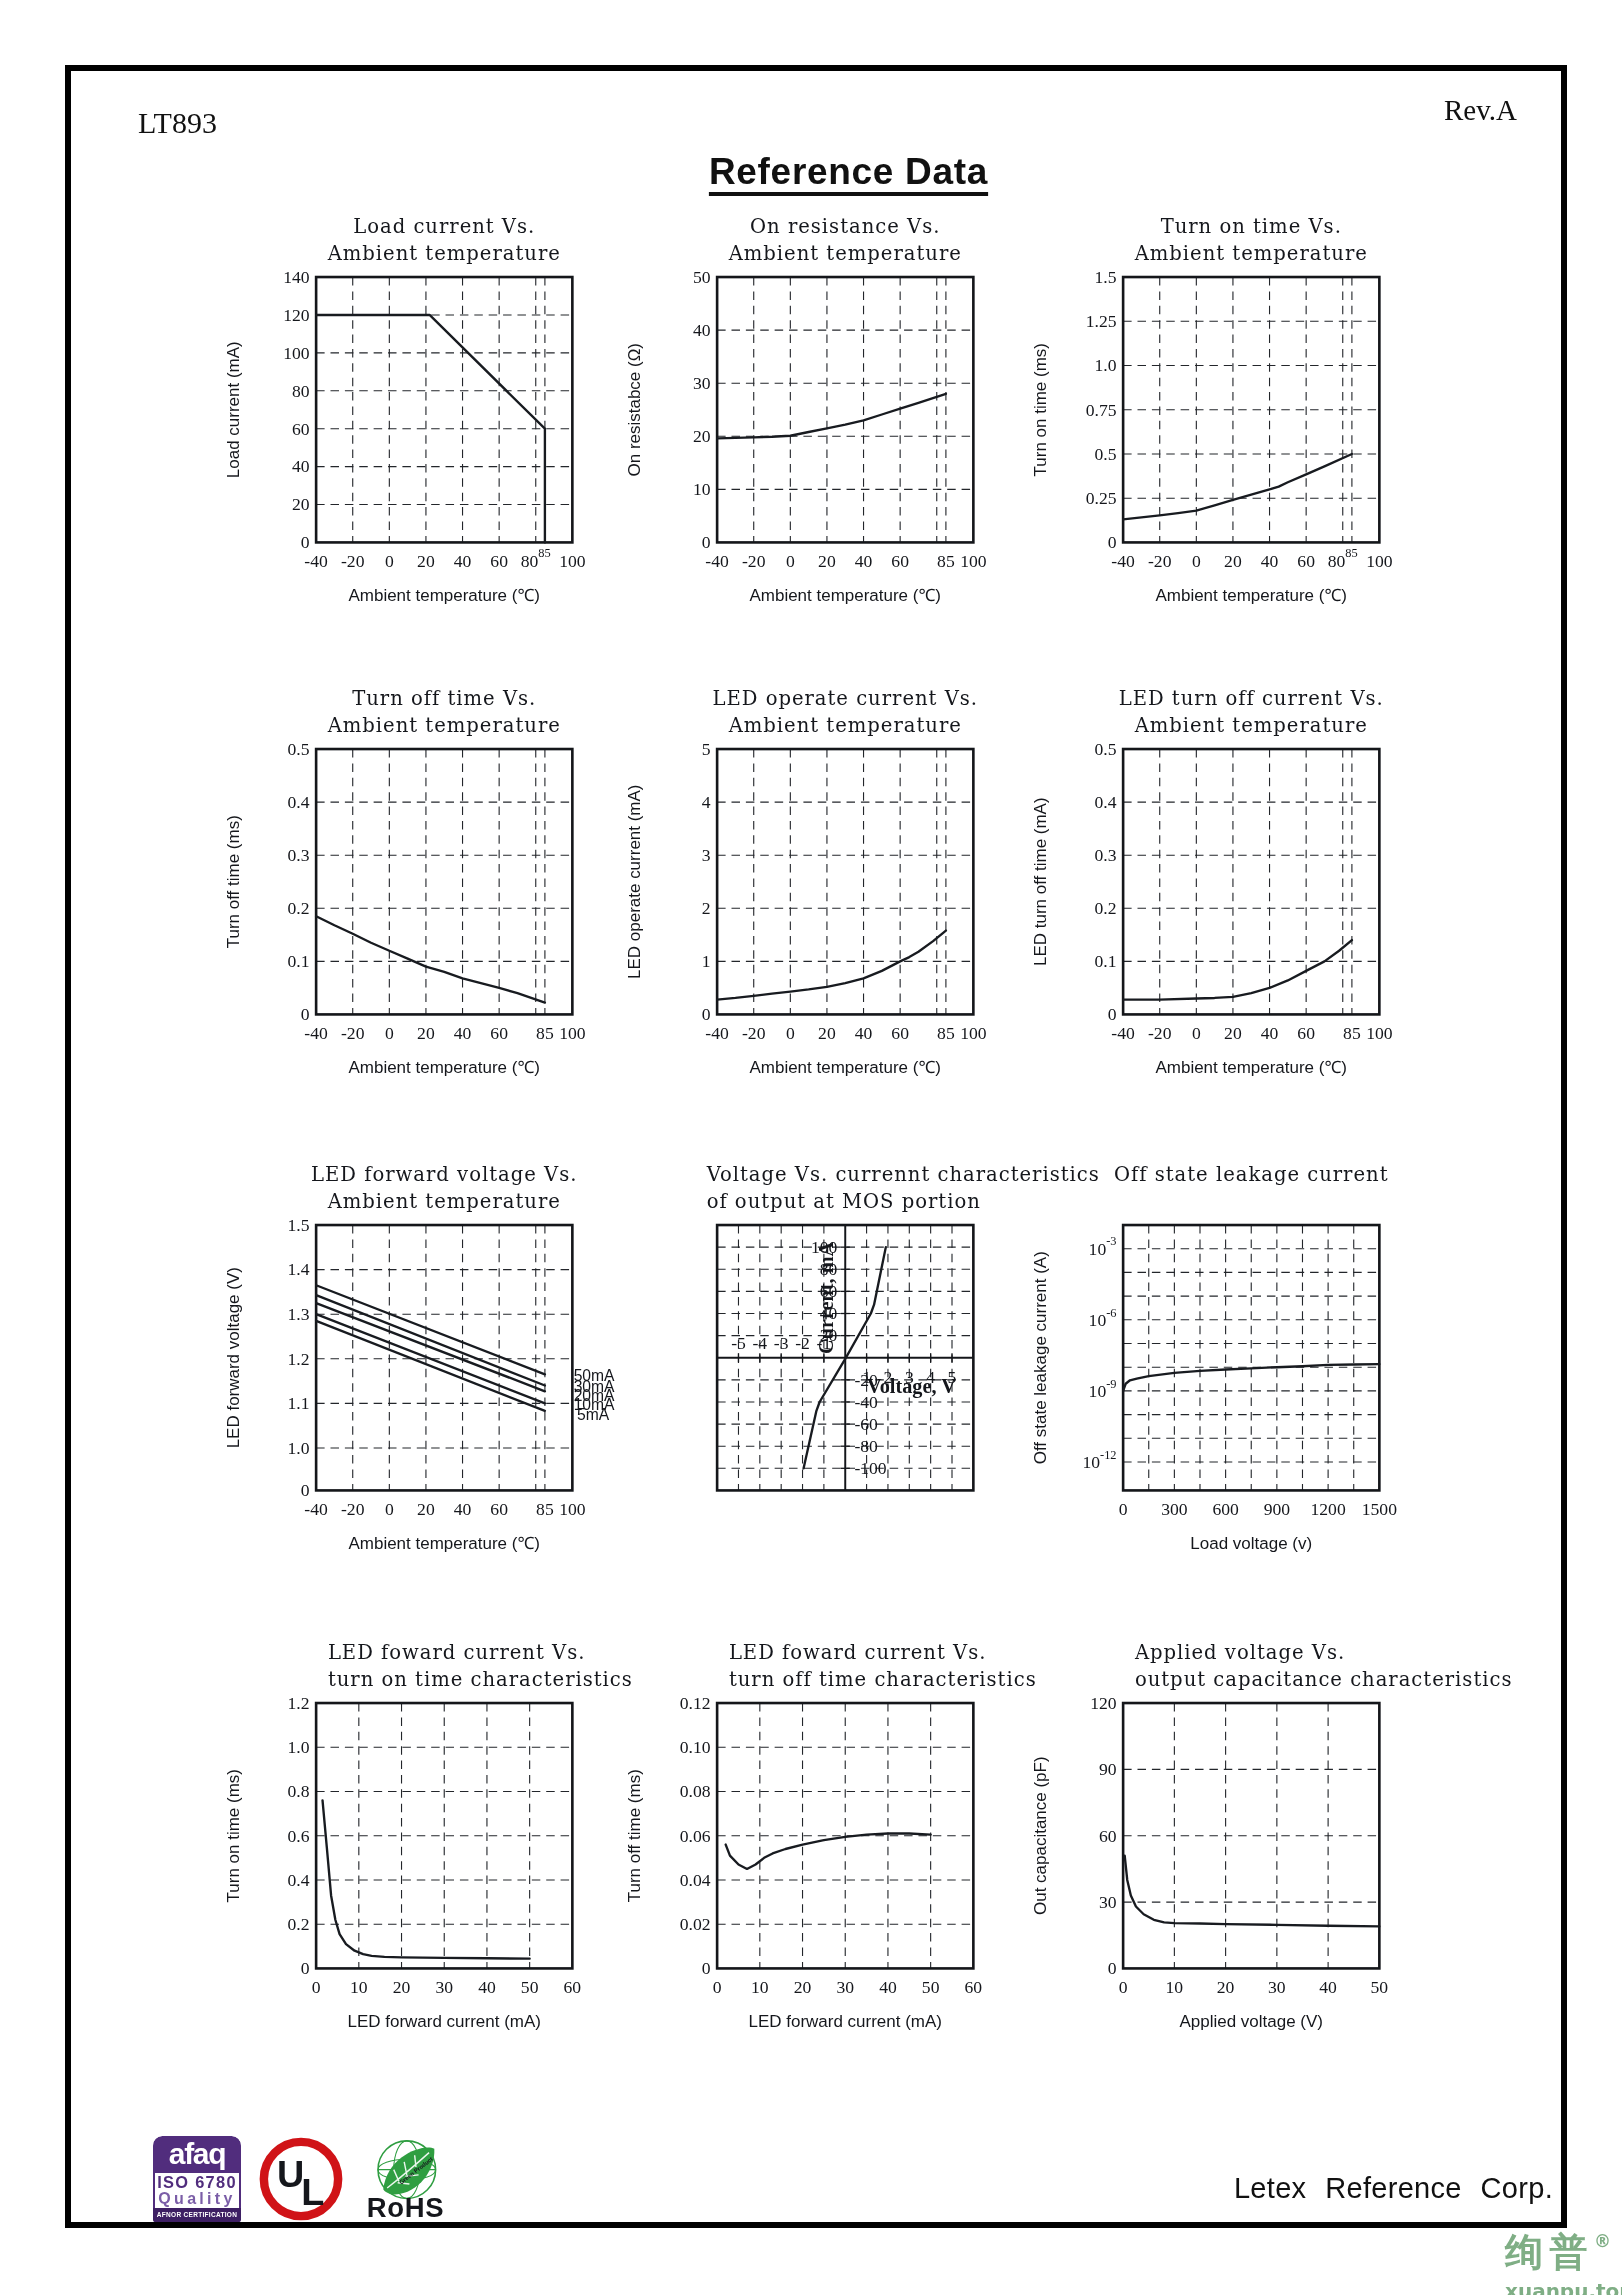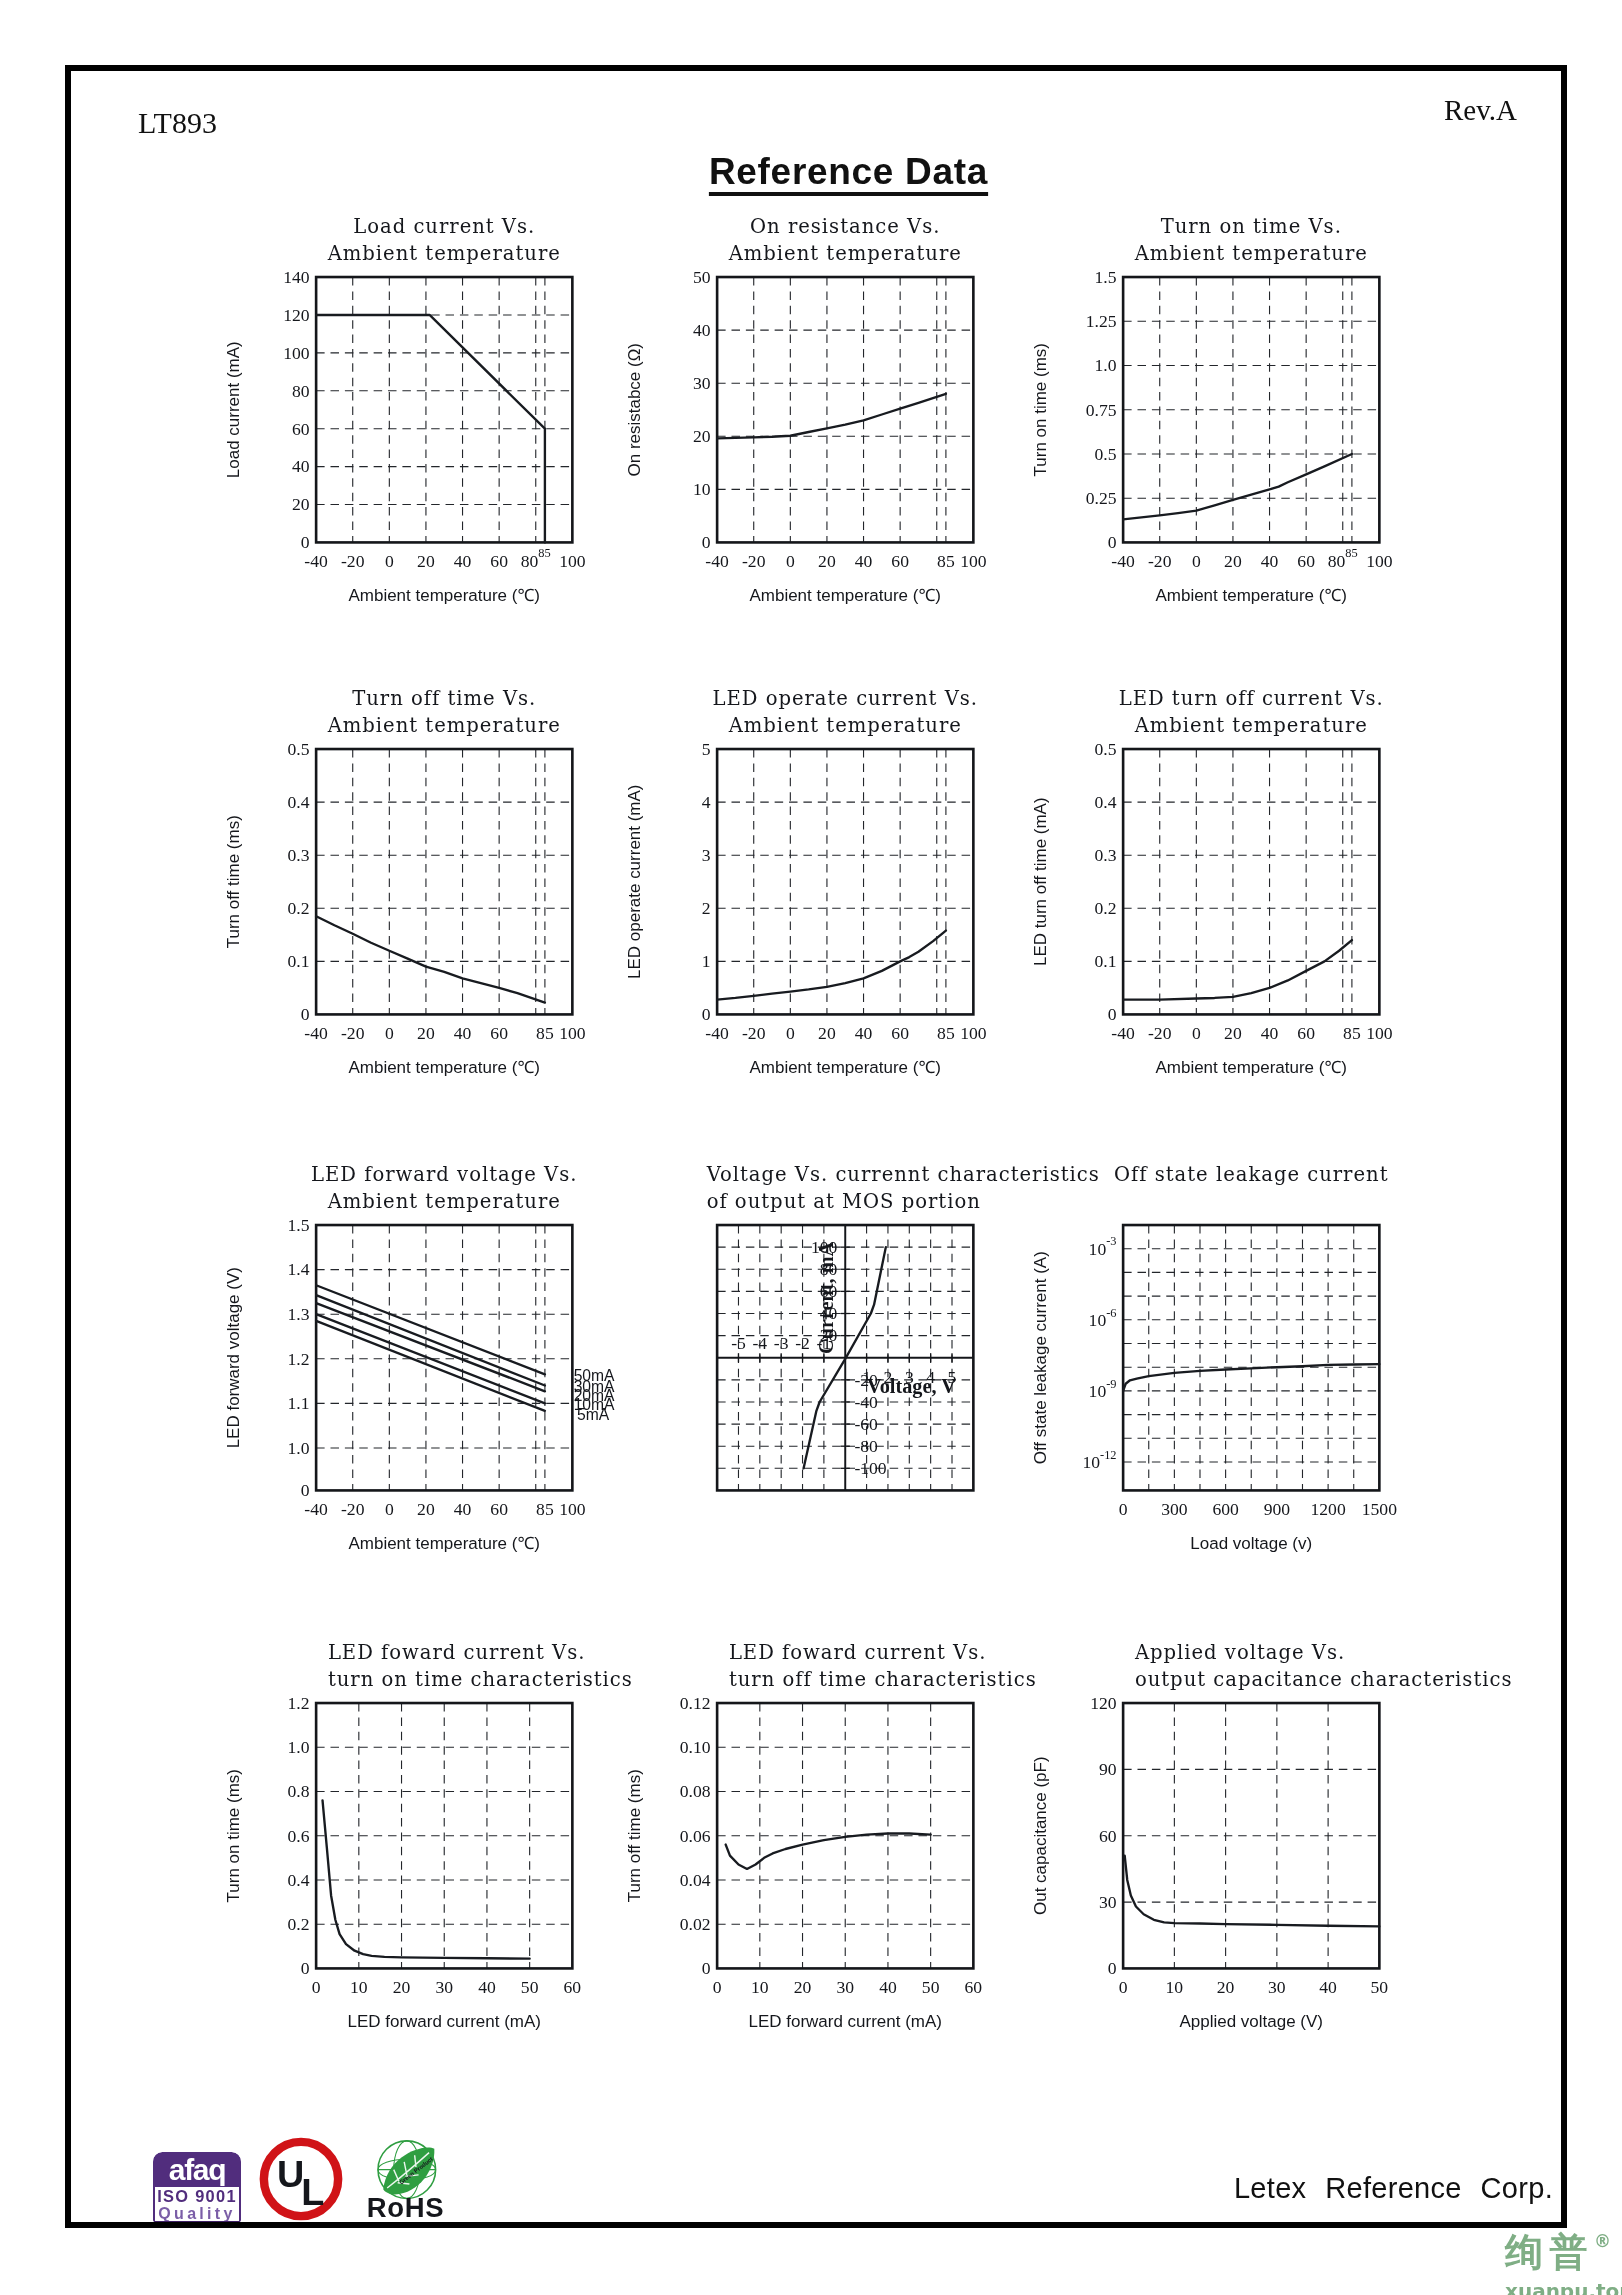--- a/index.html
+++ b/index.html
@@ -20,21 +20,21 @@
   .curve{fill:none;stroke:#181b20;stroke-width:3.6;stroke-linejoin:round;stroke-linecap:round;}
   text{fill:#15171c;}
   .tickl{font:27px "Liberation Serif",serif;}
   .supx{font-size:19px;}
   .albl{font:26px "Liberation Sans",sans-serif;}
   .ttl{font:30px "DejaVu Serif",serif;letter-spacing:1.5px;}
   .ann{font:24px "Liberation Sans",sans-serif;}
   .blbl{font:bold 31px "Liberation Serif",serif;}
   
   .logos{position:absolute;left:153px;top:2133px;display:flex;gap:17px;align-items:flex-end;}
-  .afaq{width:88px;height:70px;display:flex;flex-direction:column;border-radius:9.2px 9.2px 2.6px 2.6px;overflow:hidden;background:#fff;}
+  .afaq{width:88px;height:86px;display:flex;flex-direction:column;border-radius:9.2px 9.2px 2.6px 2.6px;overflow:hidden;background:#fff;}
   .afaq-name{background:#512d7d;color:#fff;font-weight:bold;font-size:30px;line-height:35px;height:37px;text-align:center;letter-spacing:-1.3px;border-radius:9.2px 9.2px 0 0;}
   .afaq-iso{color:#512d7d;background:#fff;font-weight:bold;font-size:16.4px;height:19.6px;line-height:19.6px;text-align:center;letter-spacing:1.3px;border:2px solid #512d7d;border-top:0;border-bottom:0;}
   .afaq-q{color:#7b5ea7;background:#fff;font-weight:bold;font-size:16px;height:15.7px;line-height:14.4px;text-align:center;letter-spacing:3.3px;border:2px solid #512d7d;border-top:0;border-bottom:0;}
   .afaq-afnor{background:#3d1f63;color:#fff;font-weight:bold;font-size:6.5px;height:14.4px;line-height:14.4px;text-align:center;letter-spacing:0.3px;}
   .ul-logo{width:86px;height:86px;}
   .rohs{width:89px;height:89px;position:relative;}
   .company{position:absolute;right:69px;top:2172px;font:29px "Liberation Sans",sans-serif;word-spacing:10.5px;letter-spacing:0.3px;}
   .wm{position:absolute;left:1505px;top:2227px;line-height:1;}
   .wm-brand{font:bold 38px "DejaVu Sans",sans-serif;letter-spacing:6.5px;}
   .wm-r{font:bold 17px "DejaVu Sans",sans-serif;vertical-align:18.3px;letter-spacing:0;}
@@ -492,21 +492,21 @@
         <text x="52" y="333" class="albl" text-anchor="middle" transform="rotate(-90 52 333)">Out capacitance (pF)</text>
         <path d="M172.4 363.5L176.3 400.7L181.8 424.4L189.6 441.3L201.4 453.1L217.0 461.6L232.7 465.6L248.4 466.6L287.6 467.3L326.8 468.3L405.2 469.3L483.6 470.7L562.0 471.7" class="curve"></path>
         <text x="188" y="62" class="ttl" text-anchor="start">Applied voltage Vs.</text>
         <text x="188" y="104" class="ttl" text-anchor="start">output capacitance characteristics</text>
       </svg>
     </div>
 
   <div class="logos">
     <div class="afaq">
       <div class="afaq-name">afaq</div>
-      <div class="afaq-iso">ISO 9001</div>
+      <div class="afaq-iso">ISO 6780</div>
       <div class="afaq-q">Quality</div>
       <div class="afaq-afnor">AFNOR CERTIFICATION</div>
     </div>
     <div class="ul-logo">
       <svg width="86" height="86" viewBox="0 0 132 132">
         <circle cx="66" cy="66" r="57" fill="#fff" stroke="#d01317" stroke-width="13"></circle>
         <text x="50" y="78" text-anchor="middle" font-family="Liberation Sans, sans-serif" font-weight="bold" font-size="58" fill="#d01317">U</text>
         <text x="84" y="106" text-anchor="middle" font-family="Liberation Sans, sans-serif" font-weight="bold" font-size="58" fill="#d01317">L</text>
       </svg>
     </div>

